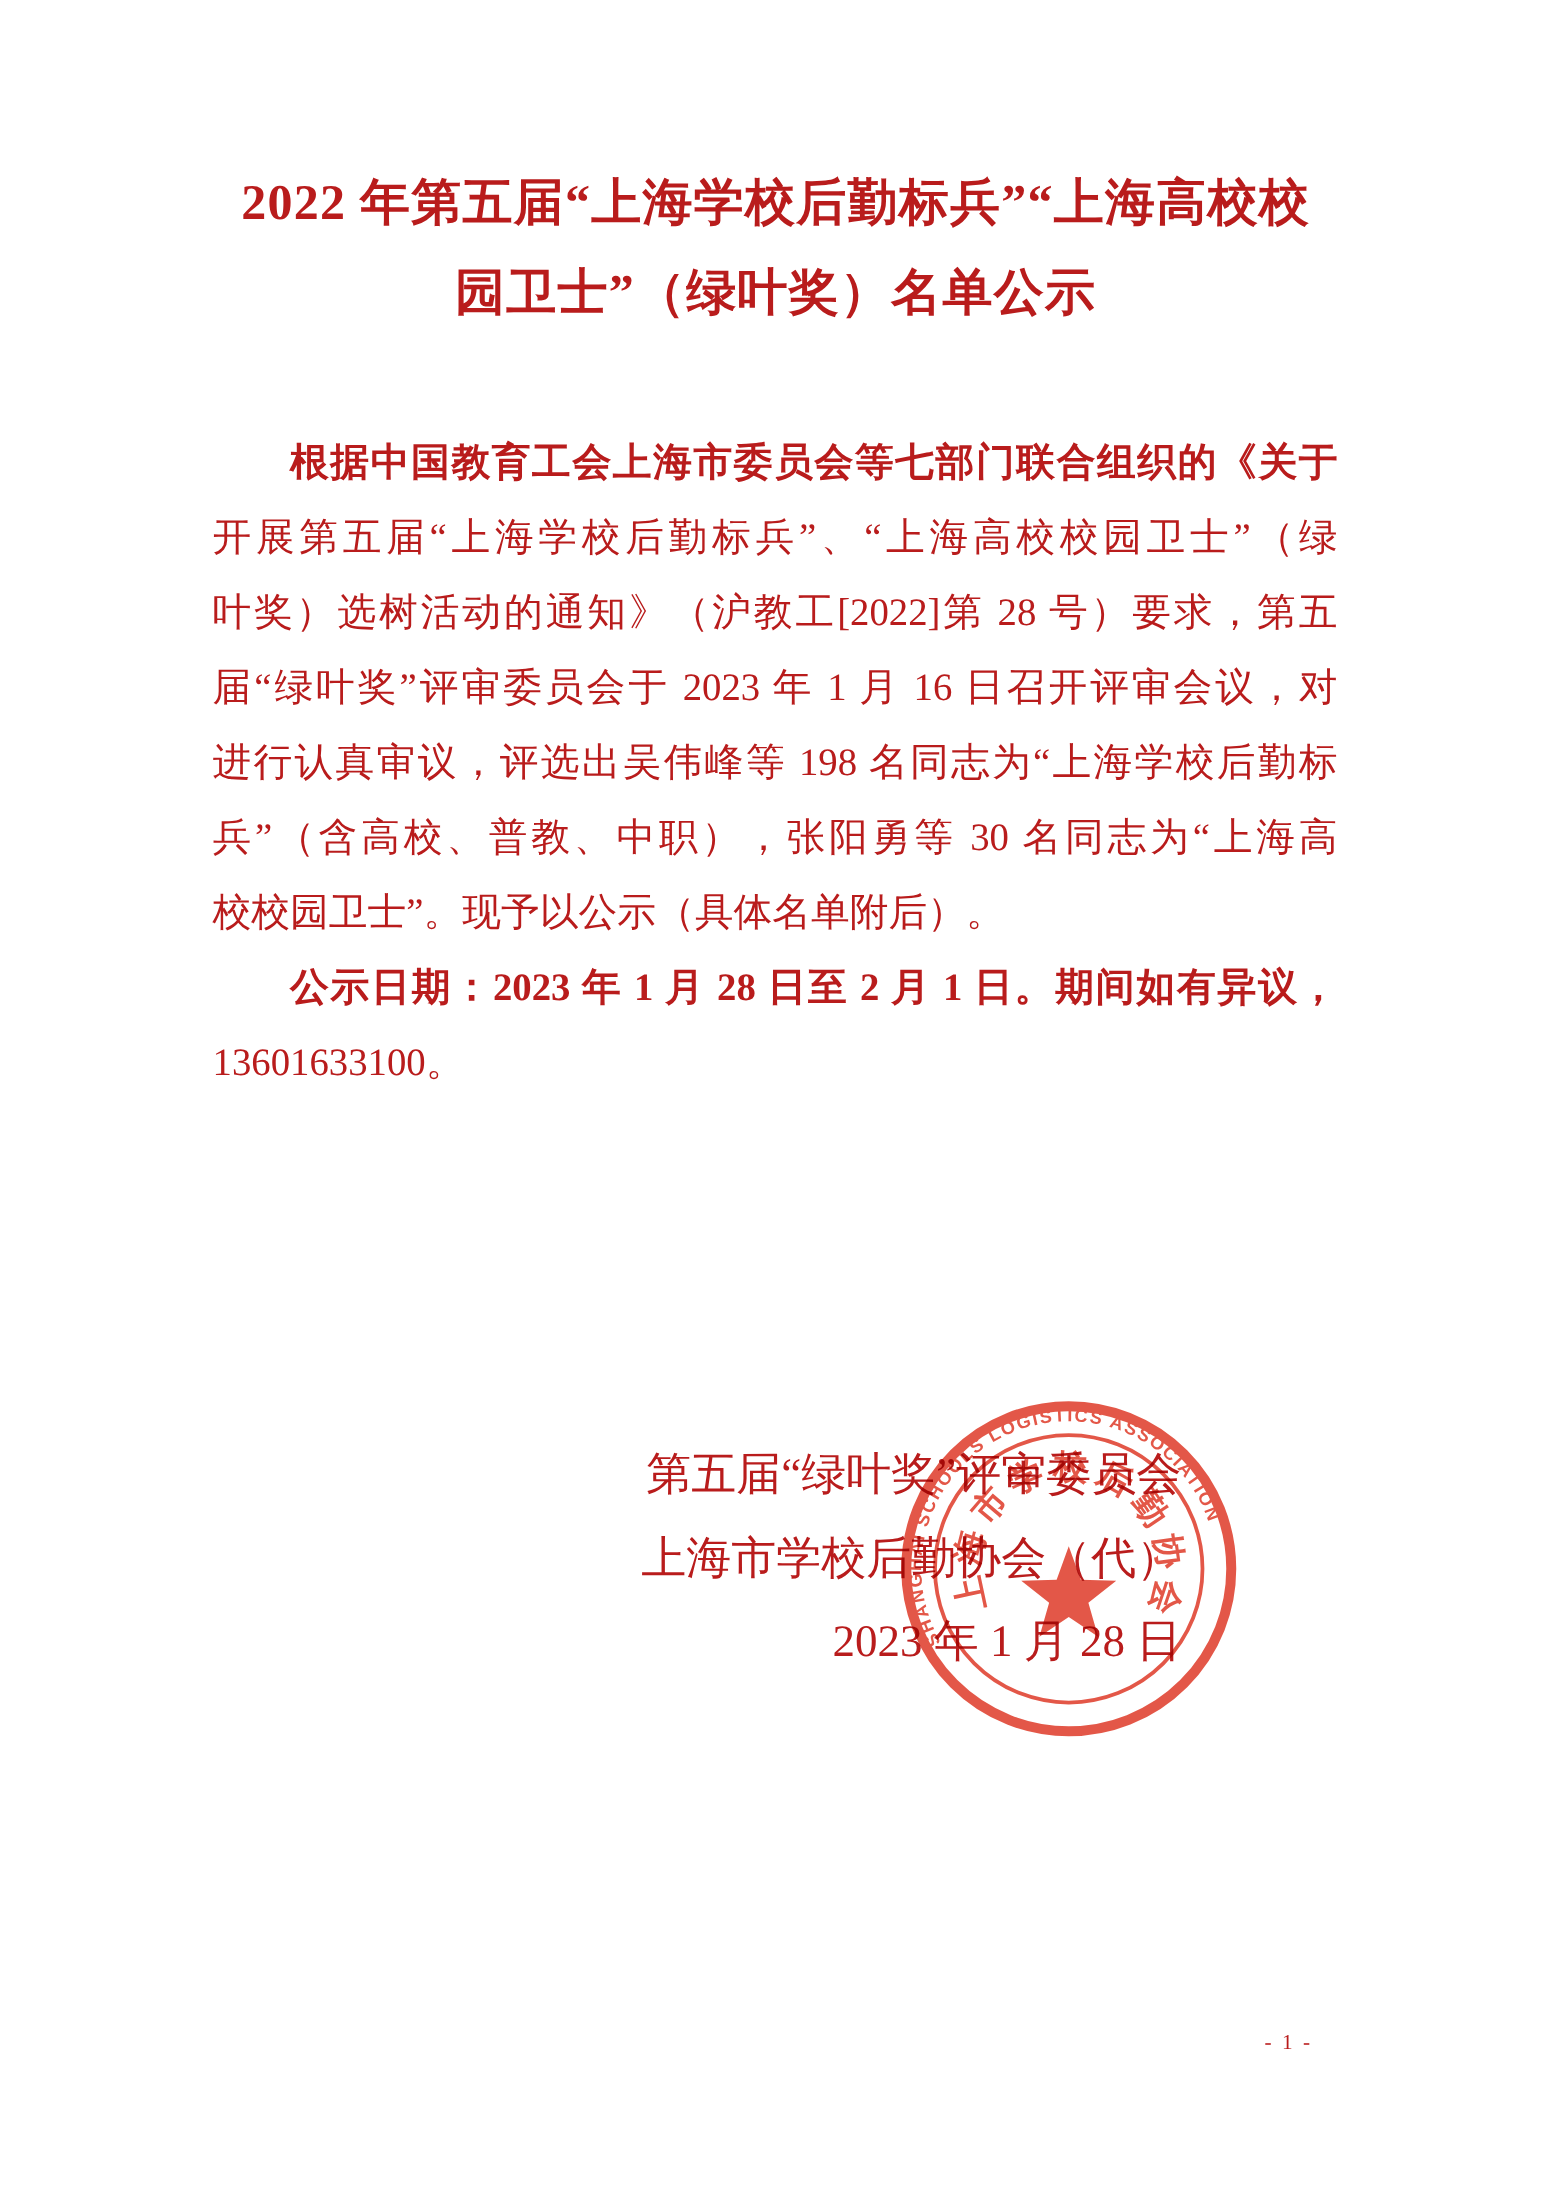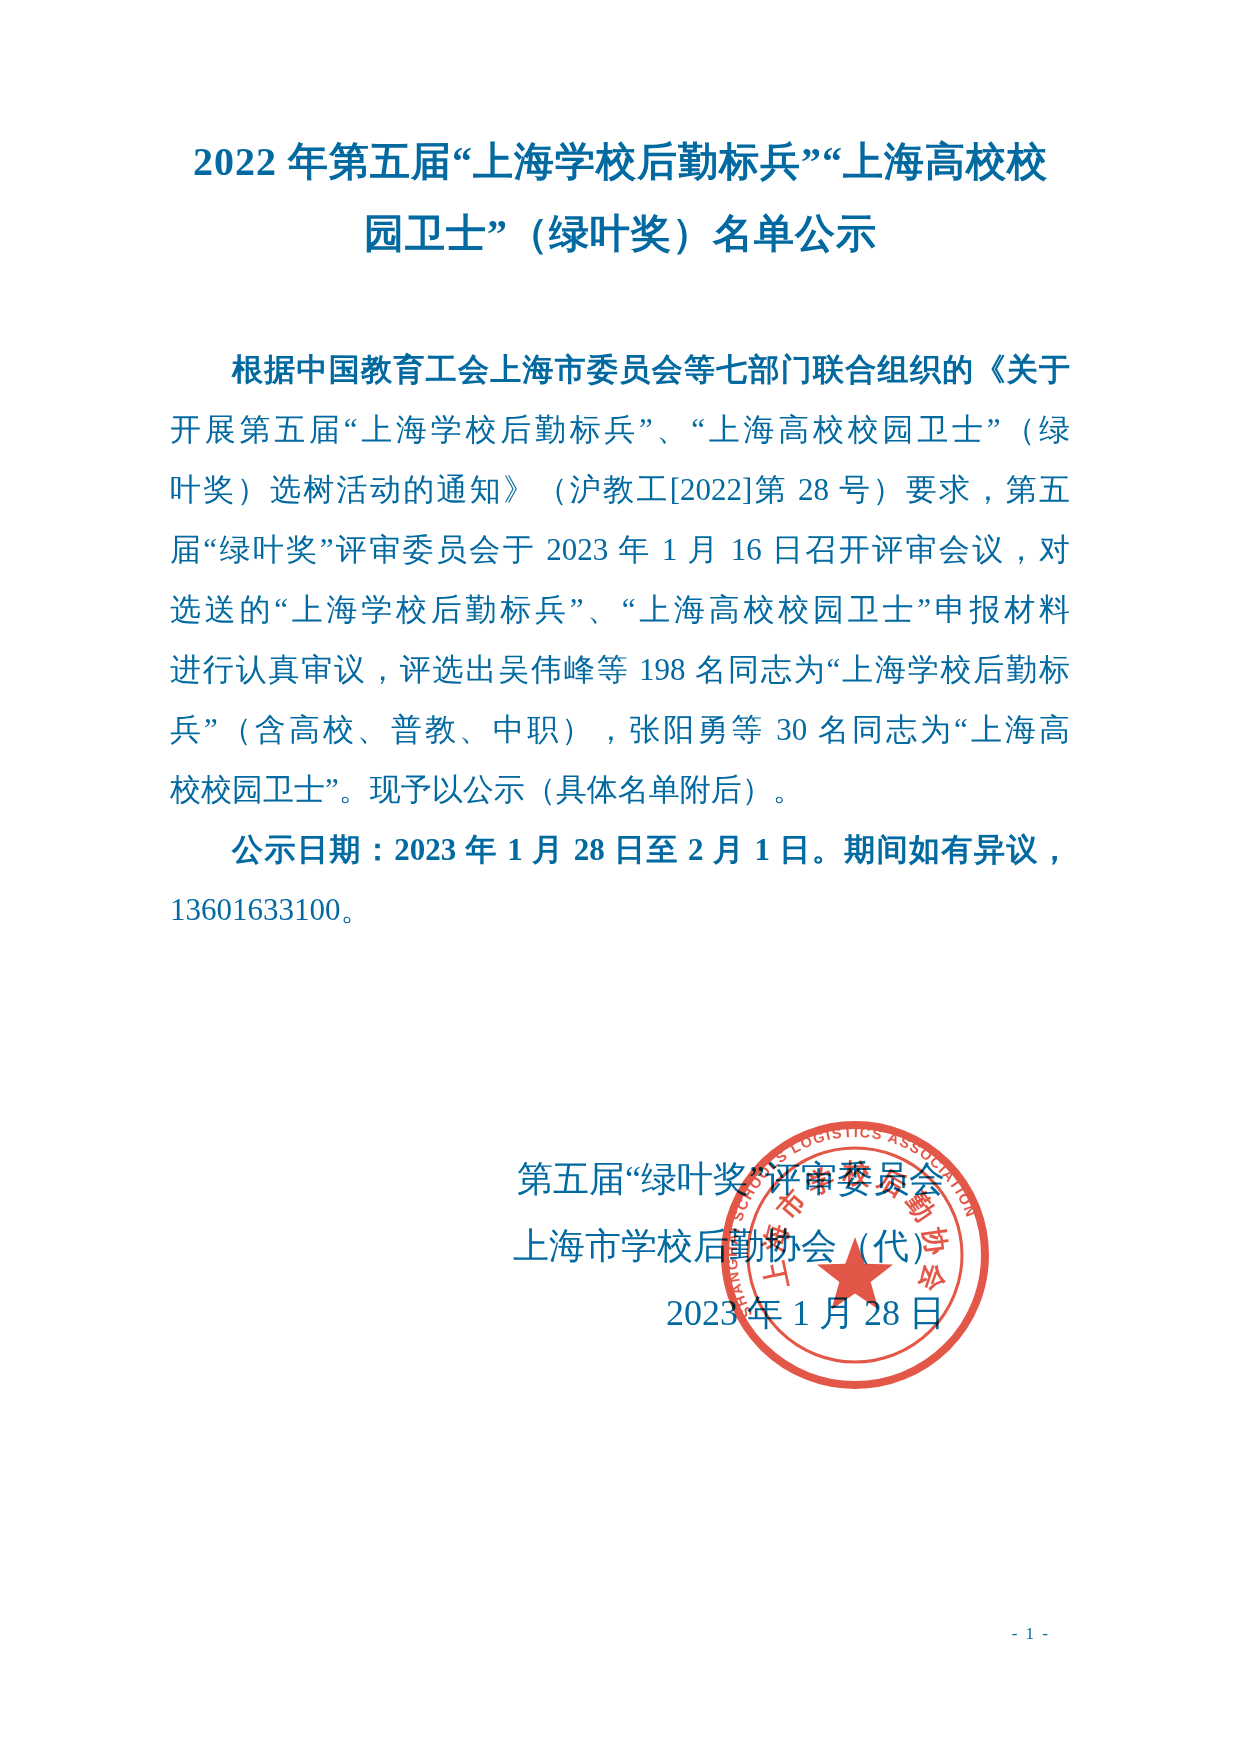--- a/index.html
+++ b/index.html
@@ -3,21 +3,21 @@
 <meta charset="utf-8">
 <style>
   html,body{margin:0;padding:0;background:#ffffff;}
   .page{
     position:relative;
     width:1241px;
     height:1754px;
     background:#ffffff;
     overflow:hidden;
     font-family:"Liberation Serif","DejaVu Serif",serif;
-    color:#0369a1;
+    color:#b91c1c;
   }
   .title{
     position:absolute;
     left:0; right:0;
     top:126px;
     text-align:center;
     font-weight:bold;
     font-size:40px;
     line-height:72px;
     letter-spacing:1px;
@@ -78,21 +78,20 @@
   <div class="title">
     <div>2022 年第五届“上海学校后勤标兵”“上海高校校</div>
     <div>园卫士”（绿叶奖）名单公示</div>
   </div>
 
   <div class="body-text">
     <div class="bline indent">根据中国教育工会上海市委员会等七部门联合组织的《关于</div>
     <div class="bline">开展第五届“上海学校后勤标兵”、“上海高校校园卫士”（绿</div>
     <div class="bline">叶奖）选树活动的通知》（沪教工[2022]第 28 号）要求，第五</div>
     <div class="bline">届“绿叶奖”评审委员会于 2023 年 1 月 16 日召开评审会议，对</div>
-    <div class="bline">选送的“上海学校后勤标兵”、“上海高校校园卫士”申报材料</div>
     <div class="bline">进行认真审议，评选出吴伟峰等 198 名同志为“上海学校后勤标</div>
     <div class="bline">兵”（含高校、普教、中职），张阳勇等 30 名同志为“上海高</div>
     <div class="bline lastline">校校园卫士”。现予以公示（具体名单附后）。</div>
     <div class="bline indent">公示日期：2023 年 1 月 28 日至 2 月 1 日。期间如有异议，</div>
     <div class="bline lastline">13601633100。</div>
   </div>
 
   <div class="signature">
     <div class="sig-line">第五届“绿叶奖”评审委员会</div>
     <div class="sig-line">上海市学校后勤协会（代）</div>

